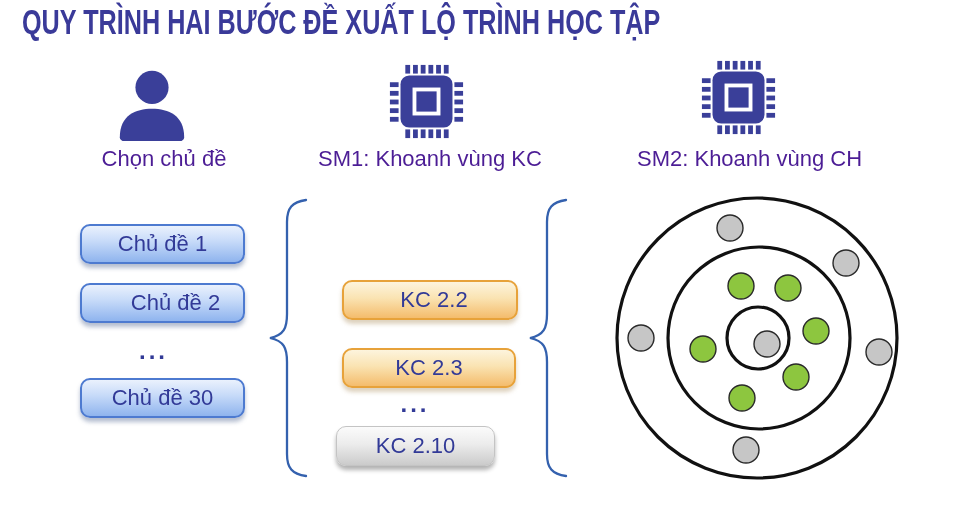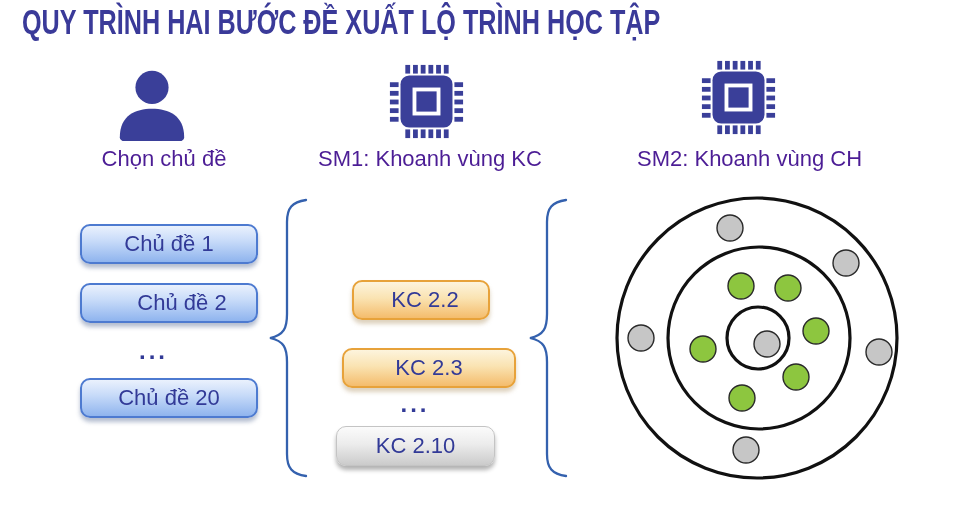--- a/index.html
+++ b/index.html
@@ -13,21 +13,21 @@
     white-space:nowrap; transform:scaleX(.72); transform-origin:left top;
   }
   .col-label {
     position:absolute; font-size:22px; color:#4c1d95; text-align:center;
     white-space:nowrap;
   }
   .icon-svg { position:absolute; }
   .icon-svg * { fill:#3a3f99; }
   .icon-svg .chip-window { fill:#ffffff; }
   .btn {
-    position:absolute; width:178px; height:40px; border-radius:10px;
+    position:absolute; width:165px; height:40px; border-radius:10px;
     display:flex; align-items:center; justify-content:center;
     font-size:22px; color:#323a97; box-sizing:border-box;
   }
   .btn-blue {
     background:linear-gradient(180deg,#eaf1fd 0%,#c9dcf9 40%,#8fb4ee 100%);
     border:2px solid #4d7ad0;
     box-shadow:0 4px 4px rgba(90,110,150,.45);
   }
   .btn-orange {
     background:linear-gradient(180deg,#fdf4dd 0%,#fae3b2 45%,#f4bc6c 100%);
@@ -120,27 +120,27 @@
     </g>
     <rect x="13" y="13" width="54" height="54" rx="9"></rect>
     <rect class="chip-window" x="25.5" y="25.5" width="29" height="29"></rect>
     <rect x="29.5" y="29.5" width="21" height="21"></rect>
   </svg>
   <div class="col-label" style="left:637px; top:146px; width:204px;">SM2: Khoanh vùng CH</div>
 
   <div class="btn btn-blue" style="left:80px; top:224px;">Chủ đề 1</div>
   <div class="btn btn-blue" style="left:80px; top:283px;padding-left:26px;">Chủ đề 2</div>
   <div class="ellipsis" style="left:80px; top:338px; width:147px;">...</div>
-  <div class="btn btn-blue" style="left:80px; top:378px;">Chủ đề 20</div>
+  <div class="btn btn-blue" style="left:80px; top:378px;">Chủ đề 30</div>
 
   <svg class="brace" style="left:268px; top:198px;" width="40" height="280" viewBox="0 0 40 280">
     <path d="M38,2 C24,4 19,10 19,24 L19,116 C19,130 16,137 2,140 C16,143 19,150 19,164 L19,256 C19,270 24,276 38,278"></path>
   </svg>
 
-  <div class="btn btn-orange" style="left:352px; top:280px; width:138px;padding-left:8px;">KC 2.2</div>
+  <div class="btn btn-orange" style="left:342px; top:280px; width:176px;padding-left:8px;">KC 2.2</div>
   <div class="btn btn-orange" style="left:342px; top:348px; width:174px;">KC 2.3</div>
   <div class="ellipsis" style="left:342px; top:391px; width:146px;">...</div>
   <div class="btn btn-gray" style="left:336px; top:426px; width:159px;">KC 2.10</div>
 
   <svg class="brace" style="left:528px; top:198px;" width="40" height="280" viewBox="0 0 40 280">
     <path d="M38,2 C24,4 19,10 19,24 L19,116 C19,130 16,137 2,140 C16,143 19,150 19,164 L19,256 C19,270 24,276 38,278"></path>
   </svg>
 
   <svg id="venn-svg" class="venn" width="968" height="509" viewBox="0 0 968 509">
       <circle cx="757" cy="338" r="140" class="ring"></circle>

